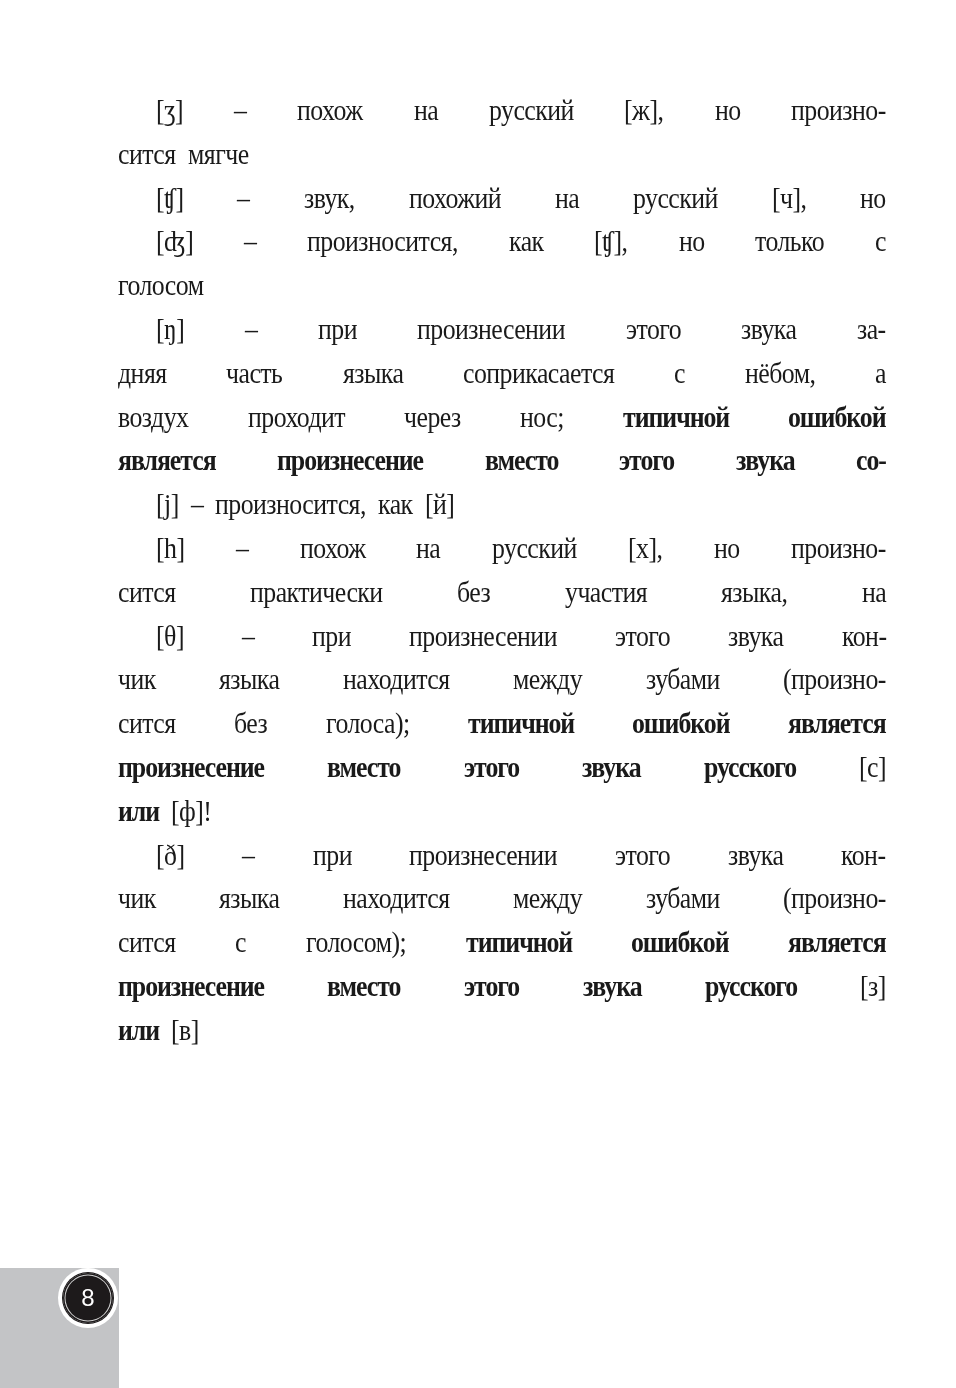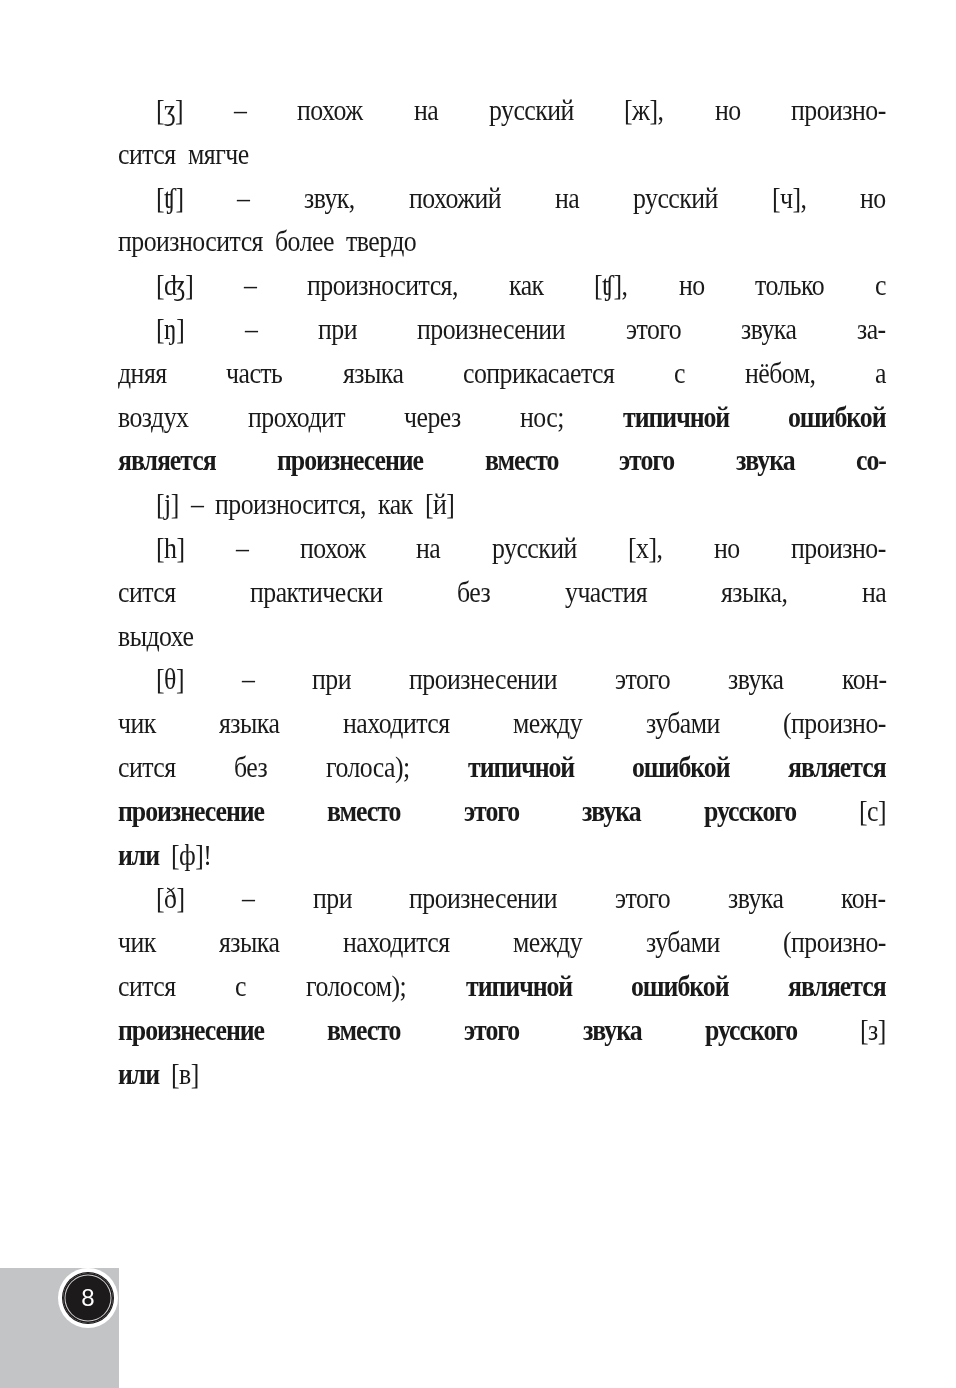--- a/index.html
+++ b/index.html
@@ -64,37 +64,35 @@
         <span class="w" style="transform: scaleX(0.86); width: 27.5066px; overflow: visible;">[ʧ]</span>
         <span class="w" style="transform: scaleX(0.86); width: 12.3894px; overflow: visible;">–</span>
         <span class="w" style="transform: scaleX(0.86); width: 50.8072px; overflow: visible;">звук,</span>
         <span class="w" style="transform: scaleX(0.86); width: 92.0738px; overflow: visible;">похожий</span>
         <span class="w" style="transform: scaleX(0.86); width: 24.2278px; overflow: visible;">на</span>
         <span class="w" style="transform: scaleX(0.86); width: 84.9116px; overflow: visible;">русский</span>
         <span class="w" style="transform: scaleX(0.86); width: 34.5478px; overflow: visible;">[ч],</span>
         <span class="w" style="transform: scaleX(0.86); width: 25.6791px; overflow: visible;">но</span>
       </div>
     </div>
-    <div class="line last">
-      <div class="inner">
-        <span class="w" style="transform: scaleX(0.86); width: 144.937px; overflow: visible;">произносится</span>
-        <span class="w" style="transform: scaleX(0.86); width: 58.8966px; overflow: visible;">более</span>
-        <span class="w" style="transform: scaleX(0.86); width: 70.2512px; overflow: visible;">твердо</span>
-      </div>
-    </div>
     <div class="line indent">
       <div class="inner">
         <span class="w" style="transform: scaleX(0.86); width: 37.4369px; overflow: visible;">[ʤ]</span>
         <span class="w" style="transform: scaleX(0.86); width: 12.3894px; overflow: visible;">–</span>
         <span class="w" style="transform: scaleX(0.86); width: 150.876px; overflow: visible;">произносится,</span>
         <span class="w" style="transform: scaleX(0.86); width: 34.5881px; overflow: visible;">как</span>
         <span class="w" style="transform: scaleX(0.86); width: 33.4459px; overflow: visible;">[ʧ],</span>
         <span class="w" style="transform: scaleX(0.86); width: 25.6791px; overflow: visible;">но</span>
         <span class="w" style="transform: scaleX(0.86); width: 69.1762px; overflow: visible;">только</span>
         <span class="w" style="transform: scaleX(0.86); width: 10.9381px; overflow: visible;">с</span>
+      </div>
+    </div>
+    <div class="line last">
+      <div class="inner">
+        <span class="w" style="transform: scaleX(0.86); width: 85.5028px; overflow: visible;">голосом</span>
       </div>
     </div>
     <div class="line indent">
       <div class="inner">
         <span class="w" style="transform: scaleX(0.86); width: 28.4069px; overflow: visible;">[ŋ]</span>
         <span class="w" style="transform: scaleX(0.86); width: 12.3894px; overflow: visible;">–</span>
         <span class="w" style="transform: scaleX(0.86); width: 38.9688px; overflow: visible;">при</span>
         <span class="w" style="transform: scaleX(0.86); width: 147.96px; overflow: visible;">произнесении</span>
         <span class="w" style="transform: scaleX(0.86); width: 55.1744px; overflow: visible;">этого</span>
         <span class="w" style="transform: scaleX(0.86); width: 55.4162px; overflow: visible;">звука</span>
@@ -154,25 +152,20 @@
       </div>
     </div>
     <div class="line">
       <div class="inner">
         <span class="w" style="transform: scaleX(0.86); width: 57.5931px; overflow: visible;">сится</span>
         <span class="w" style="transform: scaleX(0.86); width: 132.628px; overflow: visible;">практически</span>
         <span class="w" style="transform: scaleX(0.86); width: 33.2041px; overflow: visible;">без</span>
         <span class="w" style="transform: scaleX(0.86); width: 82.1166px; overflow: visible;">участия</span>
         <span class="w" style="transform: scaleX(0.86); width: 66.3544px; overflow: visible;">языка,</span>
         <span class="w" style="transform: scaleX(0.86); width: 24.2278px; overflow: visible;">на</span>
-      </div>
-    </div>
-    <div class="line last">
-      <div class="inner">
-        <span class="w" style="transform: scaleX(0.86); width: 75.5187px; overflow: visible;">выдохе</span>
       </div>
     </div>
     <div class="line indent">
       <div class="inner">
         <span class="w" style="transform: scaleX(0.86); width: 28.0038px; overflow: visible;">[θ]</span>
         <span class="w" style="transform: scaleX(0.86); width: 12.3894px; overflow: visible;">–</span>
         <span class="w" style="transform: scaleX(0.86); width: 38.9688px; overflow: visible;">при</span>
         <span class="w" style="transform: scaleX(0.86); width: 147.96px; overflow: visible;">произнесении</span>
         <span class="w" style="transform: scaleX(0.86); width: 55.1744px; overflow: visible;">этого</span>
         <span class="w" style="transform: scaleX(0.86); width: 55.4162px; overflow: visible;">звука</span>

